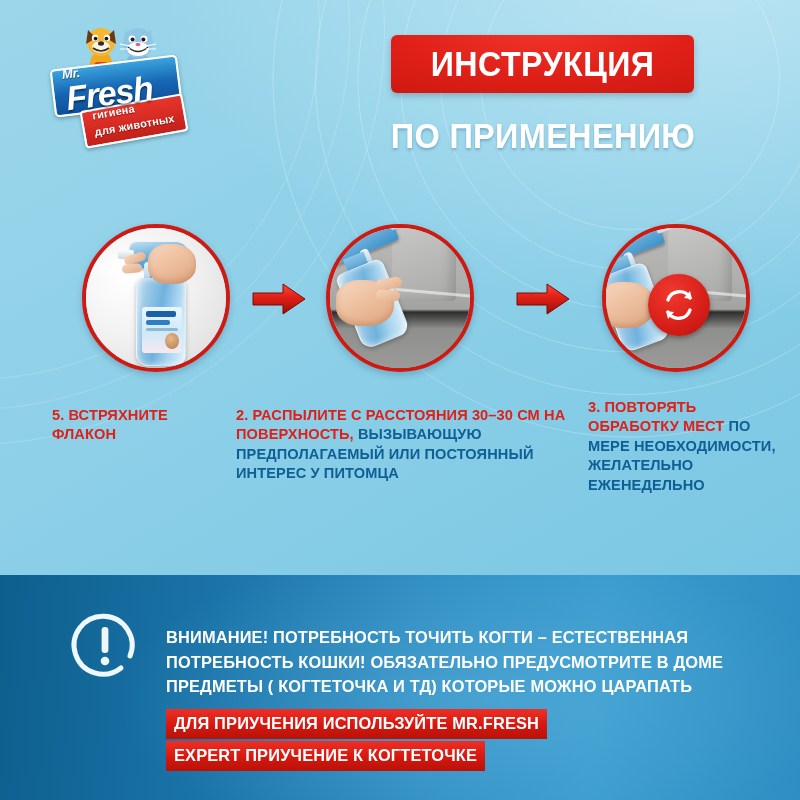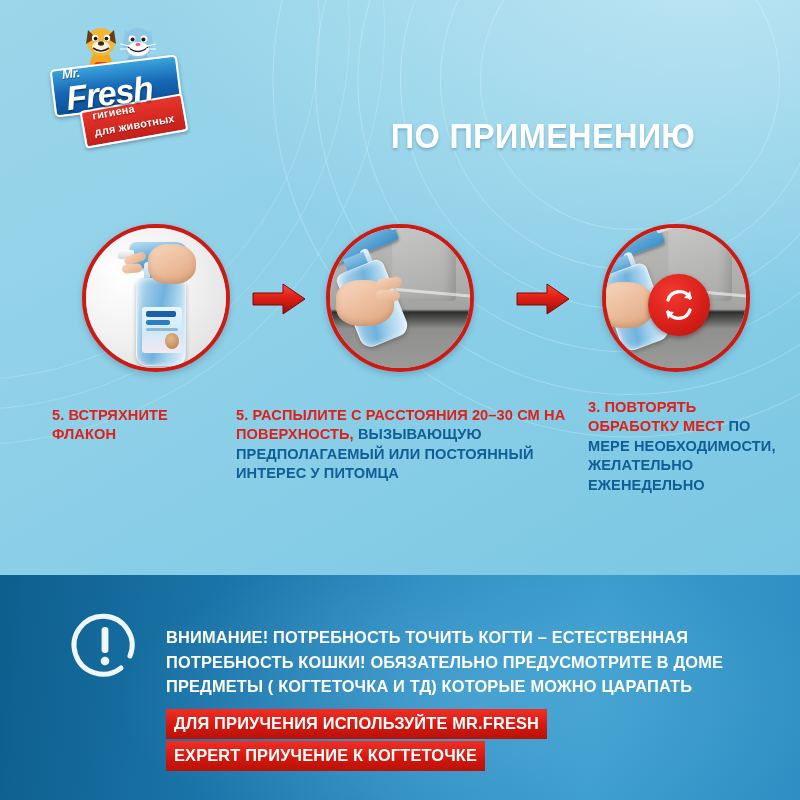--- a/index.html
+++ b/index.html
@@ -280,20 +280,23 @@
       </g>
     </svg>
     <div class="band-main"></div>
     <div class="band-sub"></div>
     <div class="mr">Mr.</div>
     <div class="fresh">Fresh</div>
     <div class="gig">гигиена</div>
     <div class="dlya">для животных</div>
   </div>
 
+  <div class="hdr-box">
+    <span class="t">ИНСТРУКЦИЯ</span>
+  </div>
   <div class="hdr-sub">ПО ПРИМЕНЕНИЮ</div>
 
   <div class="circle" id="c1">
     <div class="ph ph-white">
       <div class="mist" style="left:-12px; top:24px;"></div>
       <div class="bottle" style="left:42px; top:14px;">
         <div class="b-trig" style="left:2px; top:0px;"></div>
         <div class="b-noz" style="left:-10px; top:8px;"></div>
         <div class="b-lever" style="left:16px; top:20px;"></div>
         <div class="b-neck" style="left:22px; top:24px;"></div>
@@ -363,21 +366,21 @@
     <path d="M1 11 H31 V2 L53 17 L31 32 V23 H1 Z" fill="url(#agrad)" stroke="#7a0a06" stroke-width="1"></path>
   </svg>
   <svg class="arrow" id="a2" viewBox="0 0 54 34">
     <path d="M1 11 H31 V2 L53 17 L31 32 V23 H1 Z" fill="url(#agrad)" stroke="#7a0a06" stroke-width="1"></path>
   </svg>
 
   <div class="cap" id="cap1">
     <span class="r">5. ВСТРЯХНИТЕ ФЛАКОН</span><span class="b"></span>
   </div>
   <div class="cap" id="cap2">
-    <span class="r">5. РАСПЫЛИТЕ С РАССТОЯНИЯ 20–30 СМ НА ПОВЕРХНОСТЬ,</span><span class="b"> ВЫЗЫВАЮЩУЮ ПРЕДПОЛАГАЕМЫЙ ИЛИ ПОСТОЯННЫЙ ИНТЕРЕС У ПИТОМЦА</span>
+    <span class="r">2. РАСПЫЛИТЕ С РАССТОЯНИЯ 30–30 СМ НА ПОВЕРХНОСТЬ,</span><span class="b"> ВЫЗЫВАЮЩУЮ ПРЕДПОЛАГАЕМЫЙ ИЛИ ПОСТОЯННЫЙ ИНТЕРЕС У ПИТОМЦА</span>
   </div>
   <div class="cap" id="cap3">
     <span class="r">3. ПОВТОРЯТЬ ОБРАБОТКУ МЕСТ</span><span class="b"> ПО МЕРЕ НЕОБХОДИМОСТИ, ЖЕЛАТЕЛЬНО ЕЖЕНЕДЕЛЬНО</span>
   </div>
 
   <div class="bottom">
     <div class="glow"></div>
   </div>
 
   <svg class="warn-icon" viewBox="0 0 74 74">

